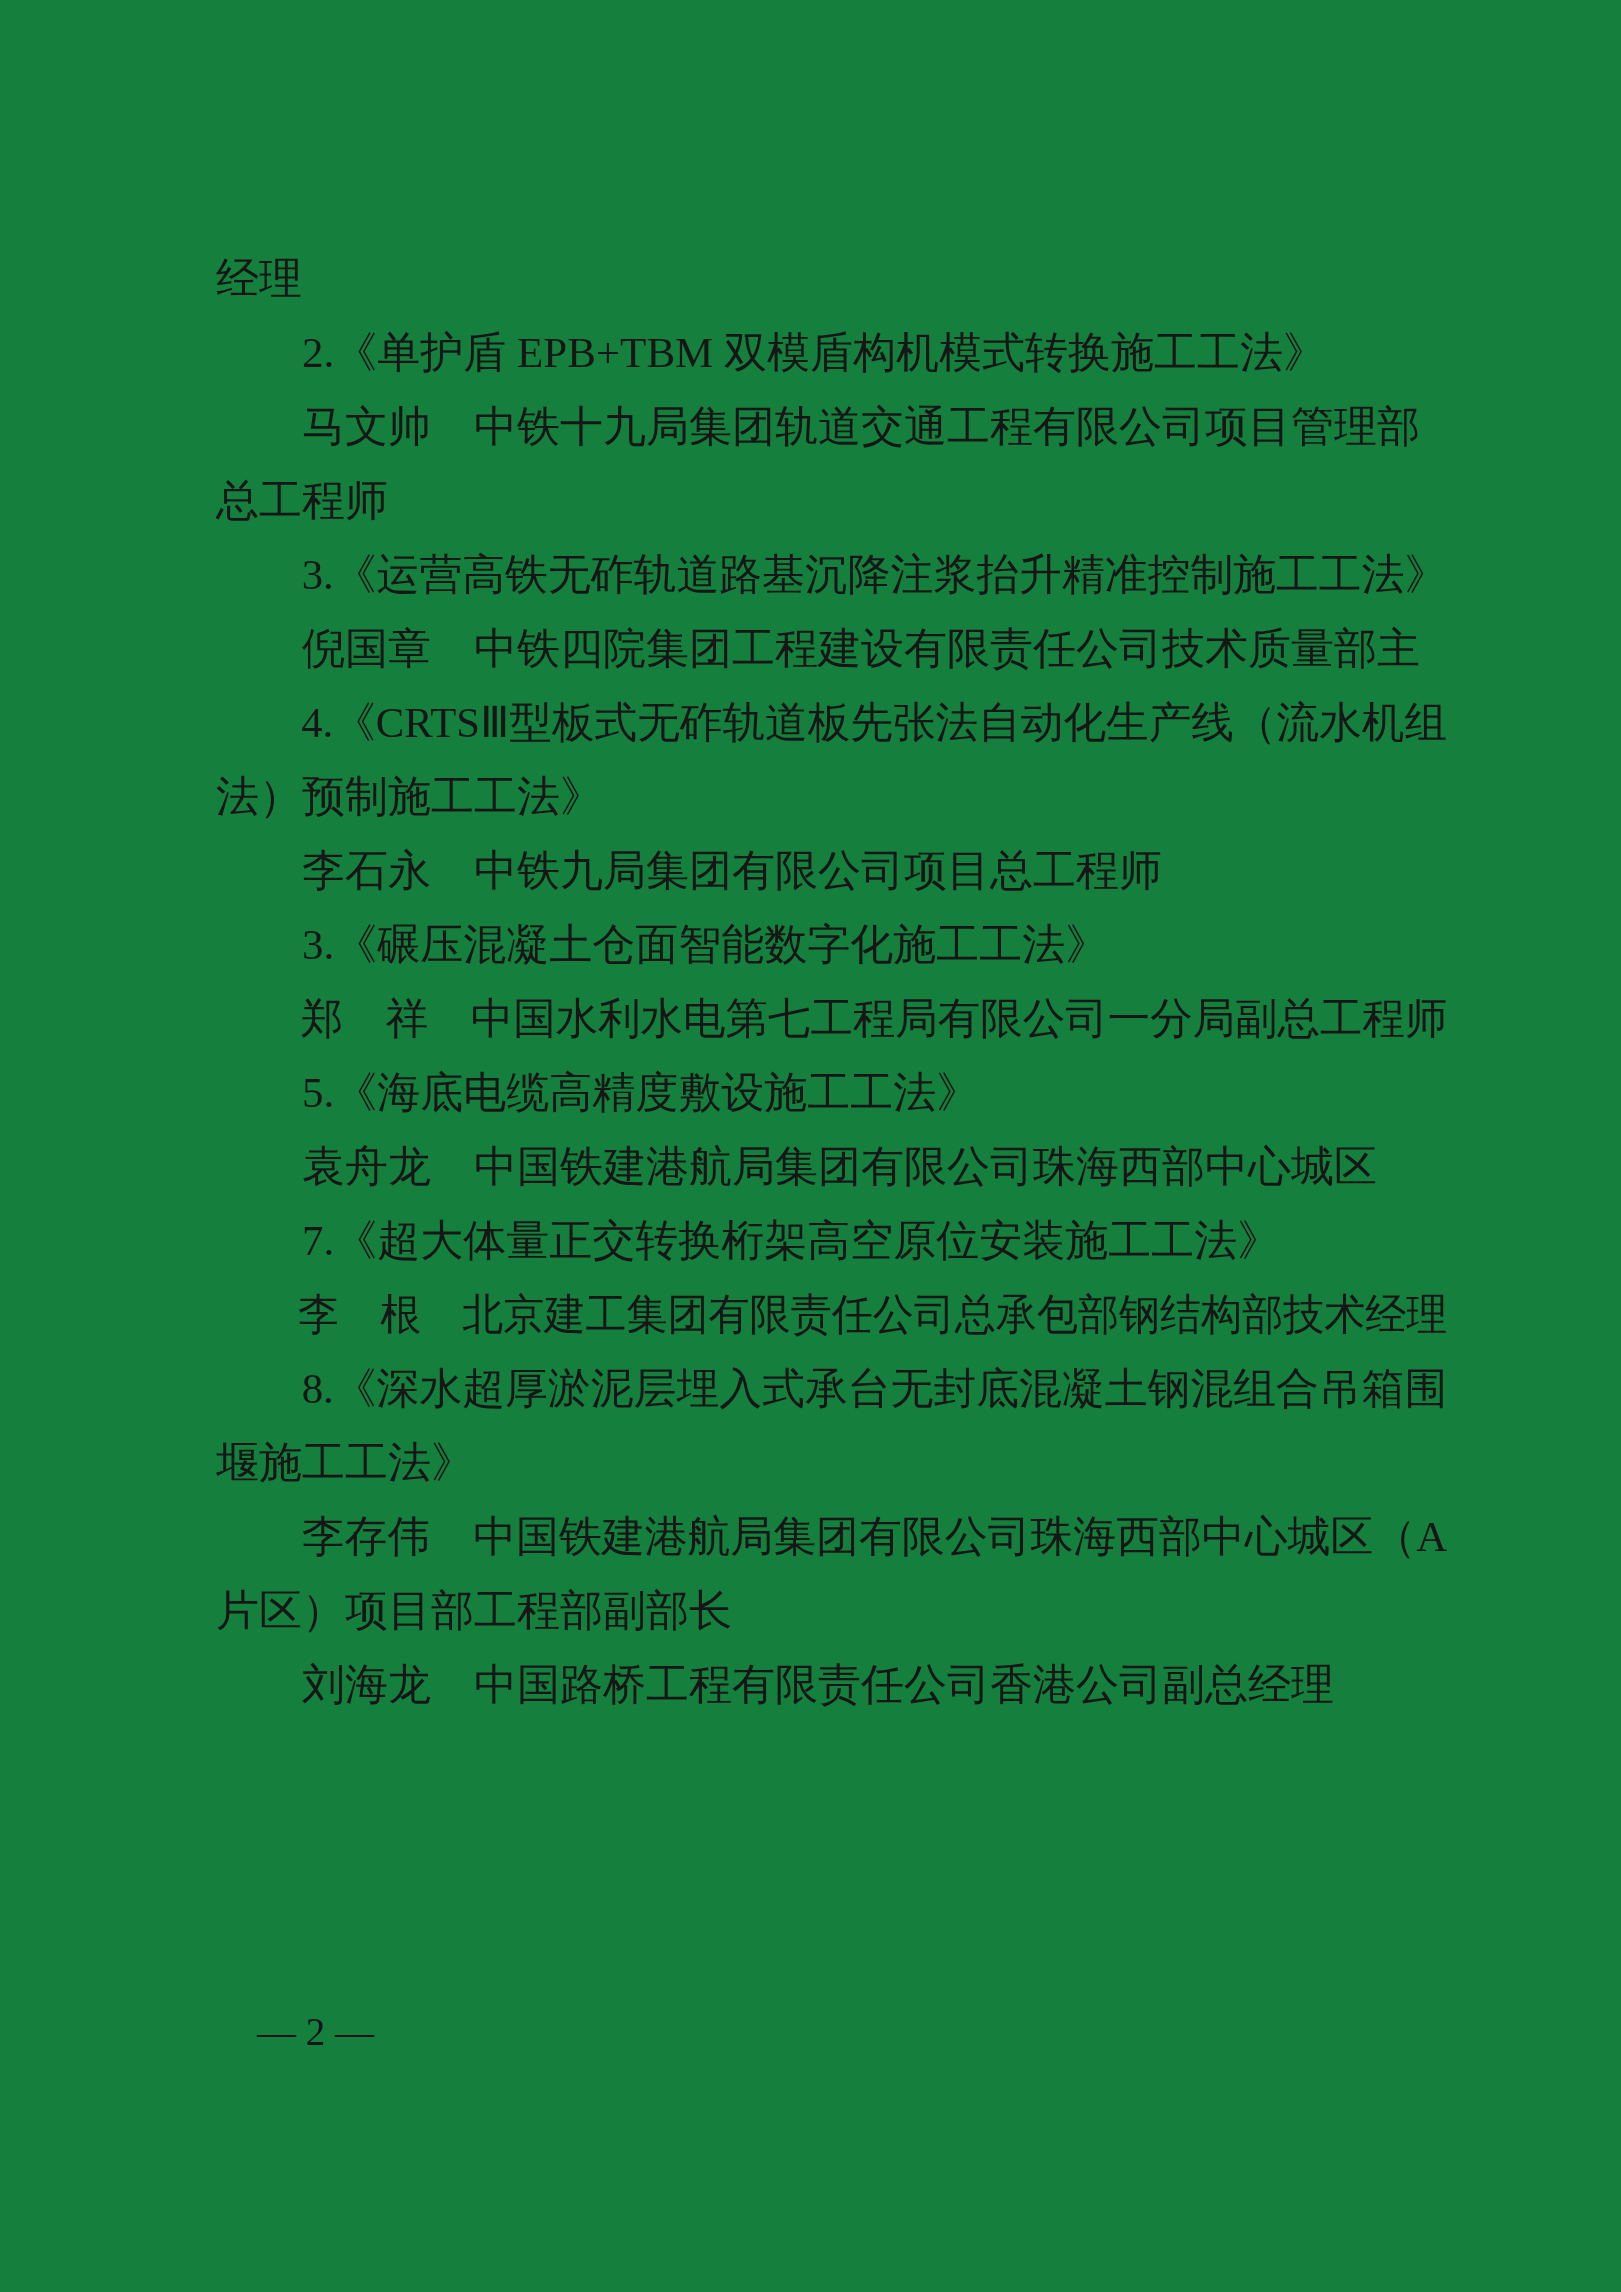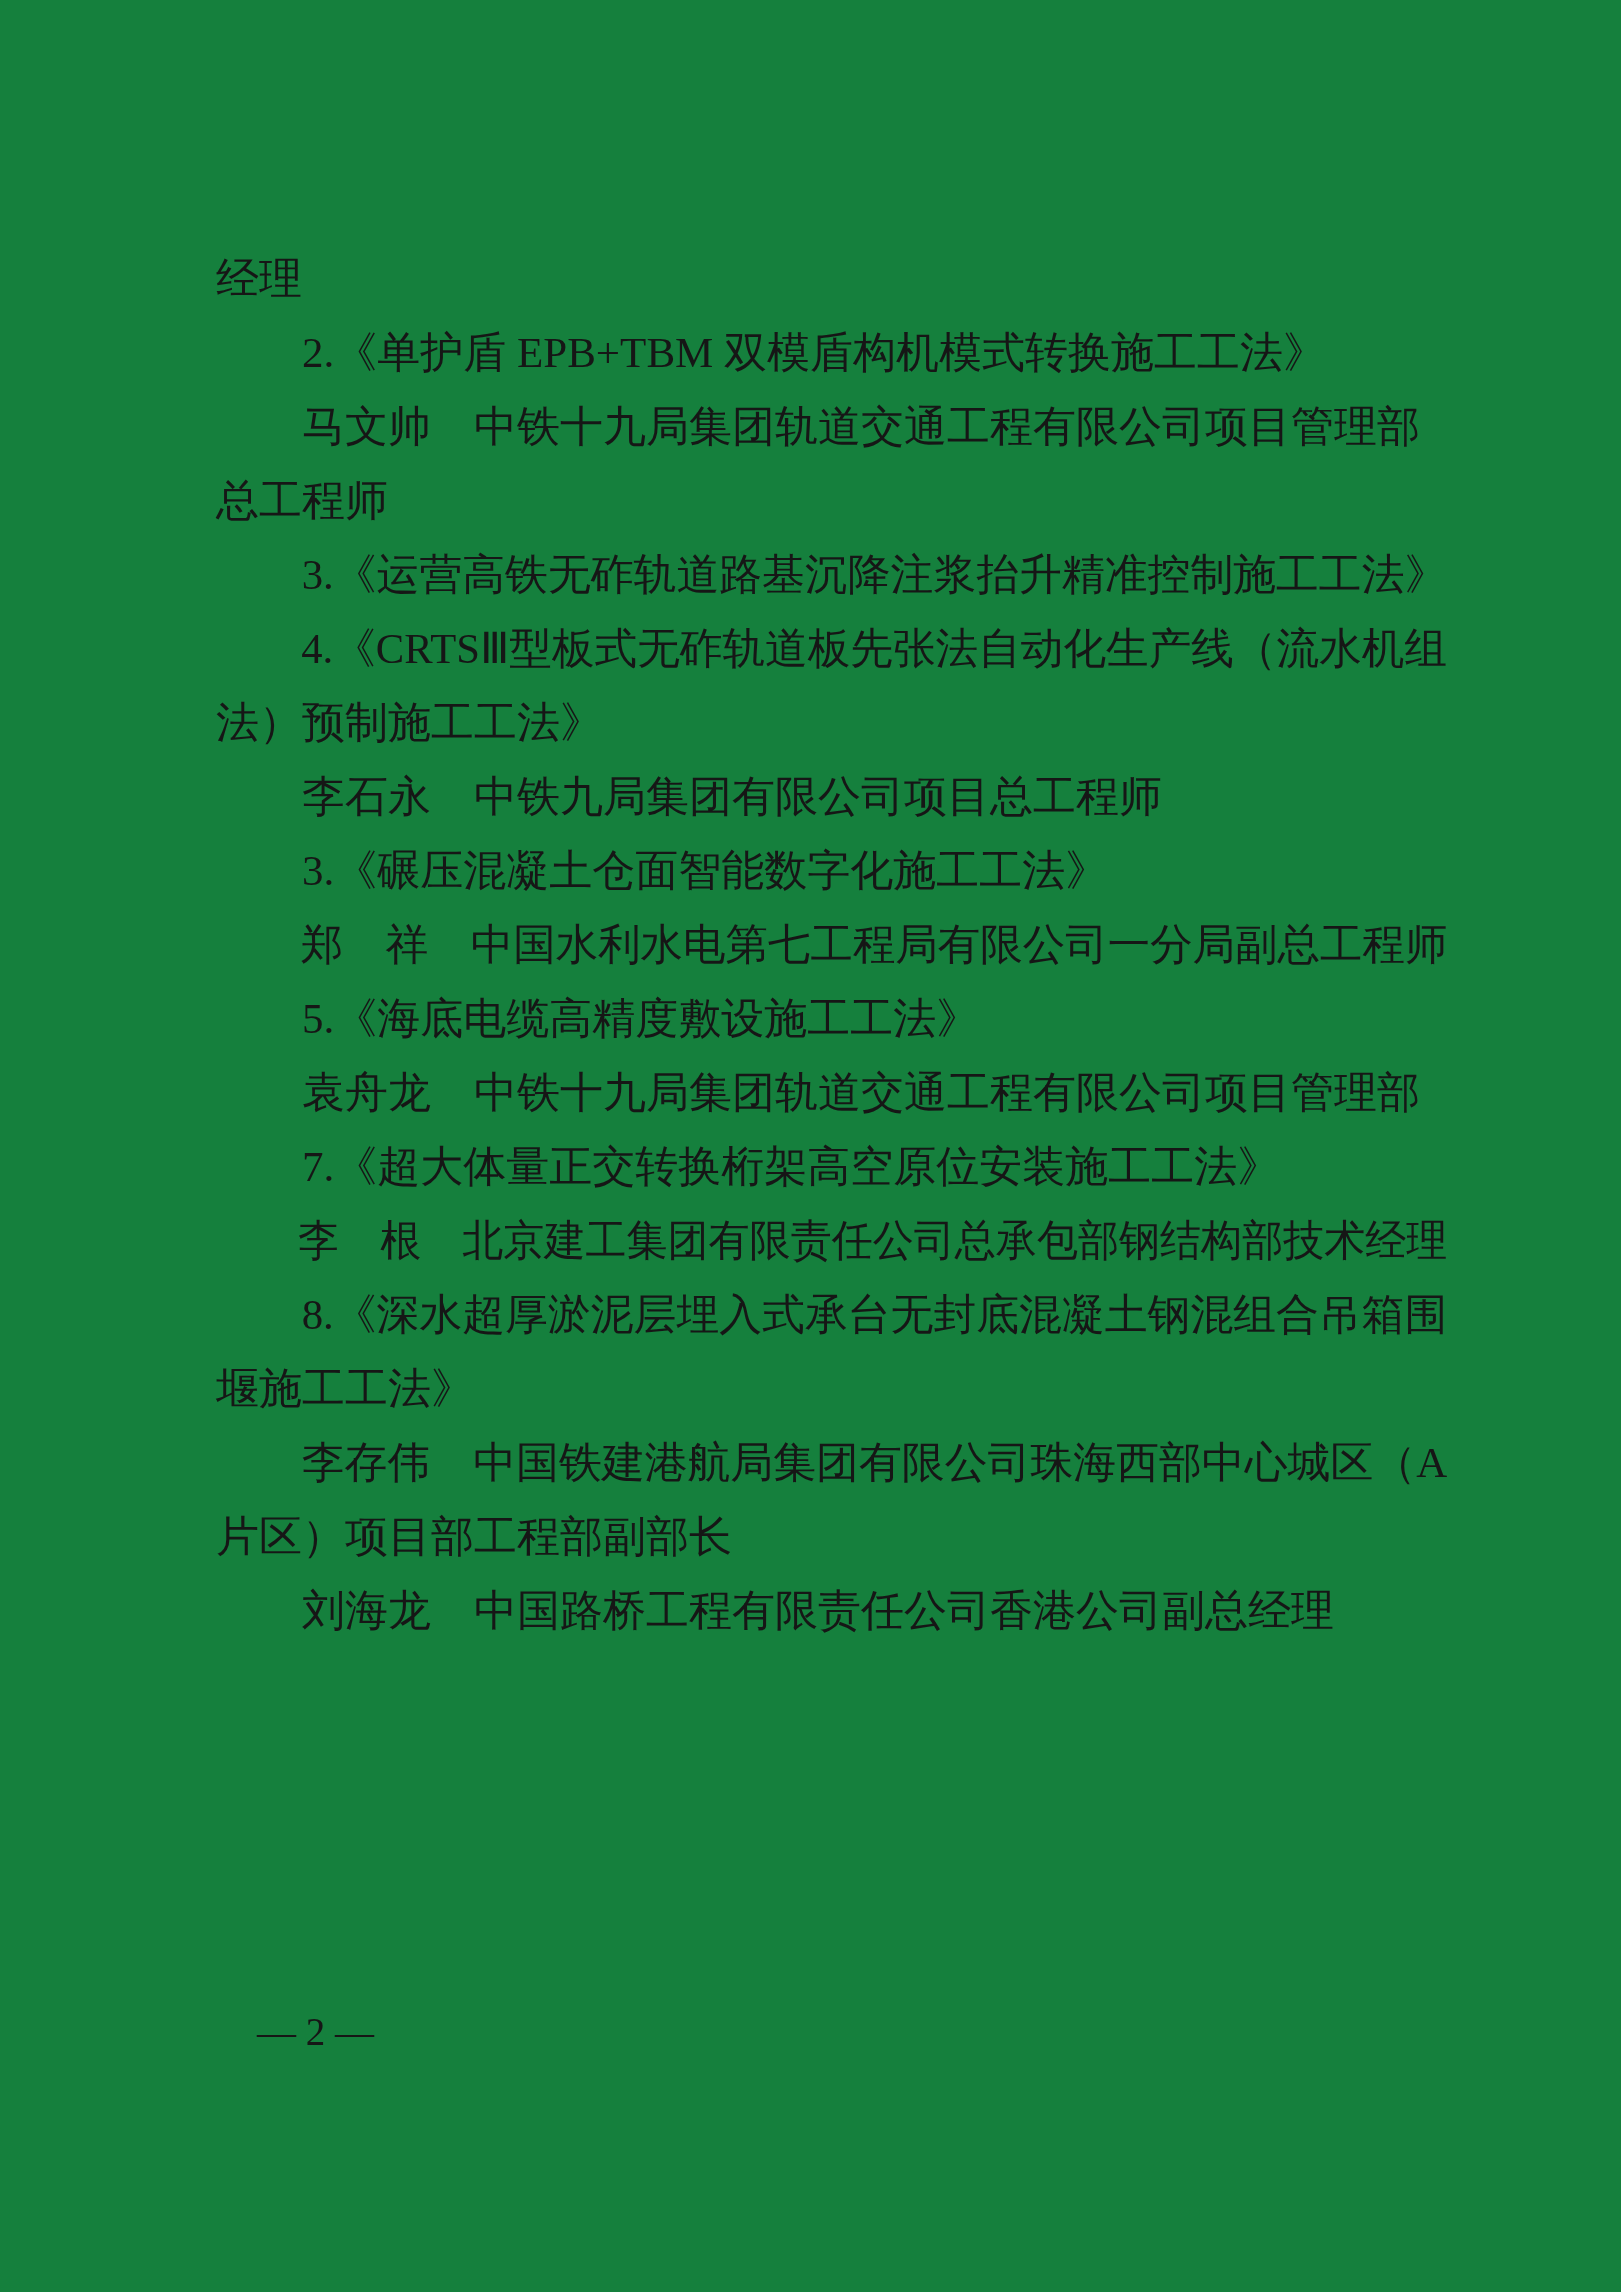--- a/index.html
+++ b/index.html
@@ -52,27 +52,28 @@
 </head>
 <body>
 
 <div class="page">
   <div class="doc-body">
       <p class="line">经理</p>
       <p class="line indent">2.《单护盾 EPB+TBM 双模盾构机模式转换施工工法》</p>
       <p class="line indent">马文帅　中铁十九局集团轨道交通工程有限公司项目管理部</p>
       <p class="line">总工程师</p>
       <p class="line indent" style="transform-origin: left center; transform: scaleX(0.996047);">3.《运营高铁无砟轨道路基沉降注浆抬升精准控制施工工法》</p>
+      <p class="line indent">倪国章　中铁四院集团工程建设有限责任公司技术质量部主</p>
       <p class="line indent" style="transform-origin: left center; transform: scaleX(0.991345);">4.《CRTSⅢ型板式无砟轨道板先张法自动化生产线（流水机组</p>
       <p class="line">法）预制施工工法》</p>
       <p class="line indent">李石永　中铁九局集团有限公司项目总工程师</p>
       <p class="line indent">3.《碾压混凝土仓面智能数字化施工工法》</p>
       <p class="line indent" style="transform-origin: left center; transform: scaleX(0.987461);">郑　祥　中国水利水电第七工程局有限公司一分局副总工程师</p>
       <p class="line indent">5.《海底电缆高精度敷设施工工法》</p>
-      <p class="line indent">袁舟龙　中铁十九局集团轨道交通工程有限公司项目管理部</p>
+      <p class="line indent">袁舟龙　中国铁建港航局集团有限公司珠海西部中心城区</p>
       <p class="line indent">7.《超大体量正交转换桁架高空原位安装施工工法》</p>
       <p class="line indent" style="transform-origin: left center; transform: scaleX(0.954545);">李　根　北京建工集团有限责任公司总承包部钢结构部技术经理</p>
       <p class="line indent" style="transform-origin: left center; transform: scaleX(0.996047);">8.《深水超厚淤泥层埋入式承台无封底混凝土钢混组合吊箱围</p>
       <p class="line">堰施工工法》</p>
       <p class="line indent" style="transform-origin: left center; transform: scaleX(0.996835);">李存伟　中国铁建港航局集团有限公司珠海西部中心城区（A</p>
       <p class="line">片区）项目部工程部副部长</p>
       <p class="line indent">刘海龙　中国路桥工程有限责任公司香港公司副总经理</p>
     </div>
   <div class="footer">— 2 —</div>
 </div>

